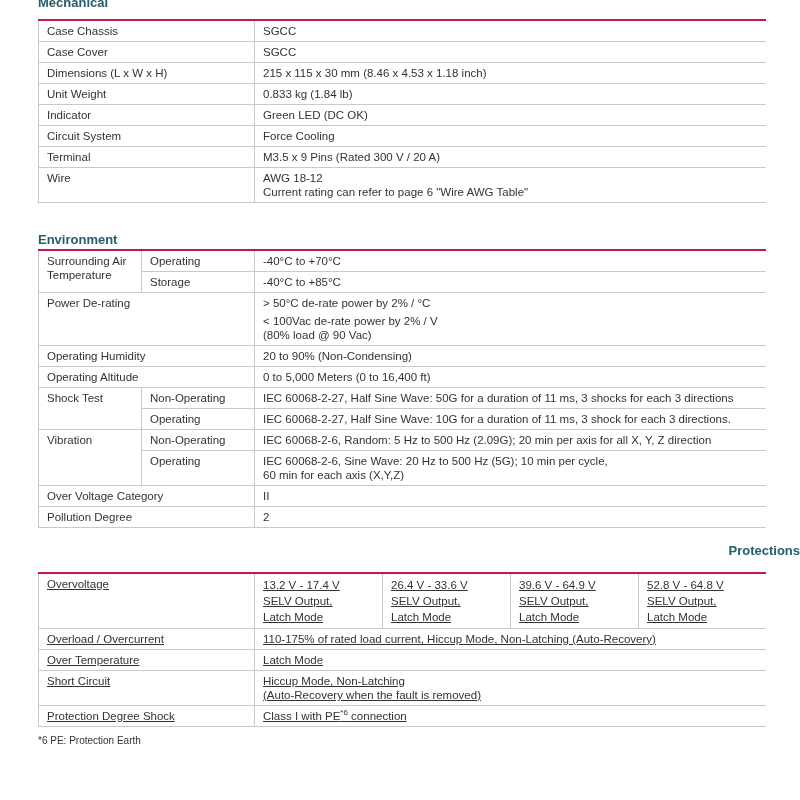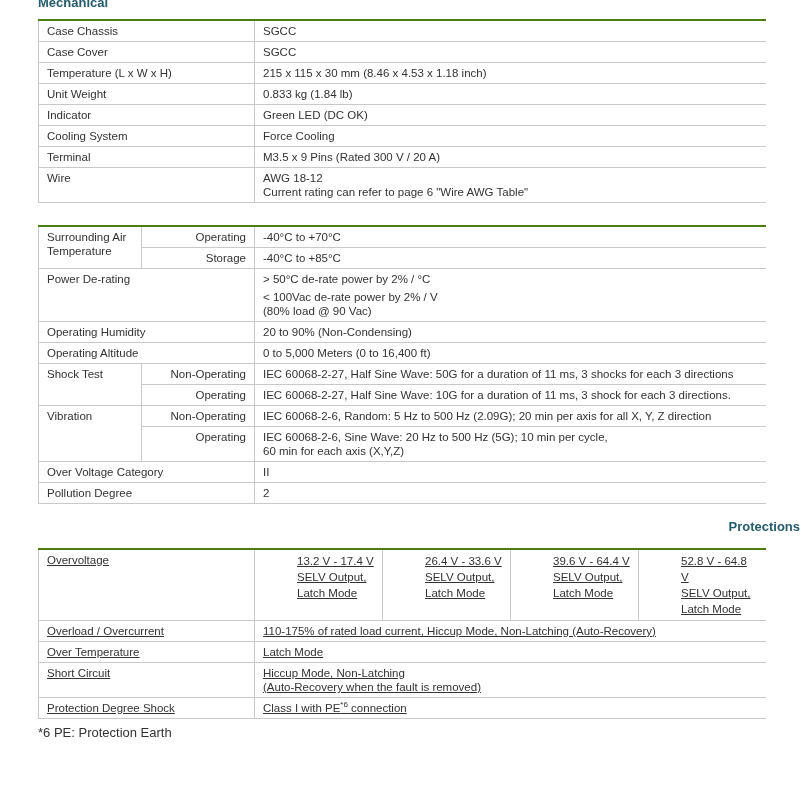--- a/index.html
+++ b/index.html
@@ -23,44 +23,44 @@
   }
   .title-mech { margin-top: -5px; }
   .title-env  { margin-top: 29px; }
   .title-prot { margin-top: 15px; text-align: right; }
   .title-rel  { margin-top: 26px; }
 
   table.spec {
     border-collapse: collapse;
     table-layout: fixed;
     width: 727px;
-    border-top: 2px solid #4d7c0f;
+    border-top: 2px solid #be185d;
     font-size: 11.5px;
     color: #333333;
   }
   .t-mech { margin-top: 9px; }
-  .t-env  { margin-top: 22px; }
+  .t-env  { margin-top: 2px; }
   .t-prot { margin-top: 14px; text-decoration: underline; }
 
   table.spec td {
     border: 1px solid #c9c9c9;
     padding: 3px 8px;
     vertical-align: top;
     line-height: 14px;
   }
   table.spec tr > td:last-child { border-right: none; }
   table.spec tr:first-child > td { border-top: none; }
 
-  td.sub { text-align: right; }
+  td.sub { }
   .ln { display: block; }
   .gap-after { margin-bottom: 4px; }
-  .ov div { line-height: 16px; margin-left: 34px; }
+  .ov div { line-height: 16px; }
 
   .footnote {
-    font-size: 13px;
+    font-size: 10px;
     color: #333333;
     margin-top: 9px;
     line-height: 10px;
   }
   sup { font-size: 8px; vertical-align: super; line-height: 0; }
 </style>
 </head>
 <body>
 
 <div class="page">
@@ -75,49 +75,50 @@
     <tbody>
         <tr>
       <td>Case Chassis</td>
       <td>SGCC</td>
     </tr>
     <tr>
       <td>Case Cover</td>
       <td>SGCC</td>
     </tr>
     <tr>
-      <td>Temperature (L x W x H)</td>
+      <td>Dimensions (L x W x H)</td>
       <td>215 x 115 x 30 mm (8.46 x 4.53 x 1.18 inch)</td>
     </tr>
     <tr>
       <td>Unit Weight</td>
       <td>0.833 kg (1.84 lb)</td>
     </tr>
     <tr>
       <td>Indicator</td>
       <td>Green LED (DC OK)</td>
     </tr>
     <tr>
-      <td>Cooling System</td>
+      <td>Circuit System</td>
       <td>Force Cooling</td>
     </tr>
     <tr>
       <td>Terminal</td>
       <td>M3.5 x 9 Pins (Rated 300 V / 20 A)</td>
     </tr>
     <tr>
       <td>Wire</td>
       <td>
         <span class="ln">AWG 18-12</span>
         <span class="ln">Current rating can refer to page 6 "Wire AWG Table"</span>
       </td>
     </tr>
   </tbody>
     </table>
 
+  <h2 class="section-title title-env">Environment</h2>
 
   <table class="spec t-env">
     <colgroup>
         <col style="width:103px">
         <col style="width:113px">
         <col style="width:511px">
       </colgroup>
     <tbody>
         <tr>
       <td rowspan="2">Surrounding Air Temperature</td>
@@ -193,21 +194,21 @@
         <div>13.2 V - 17.4 V</div>
         <div>SELV Output,</div>
         <div>Latch Mode</div>
       </td>
       <td class="ov">
         <div>26.4 V - 33.6 V</div>
         <div>SELV Output,</div>
         <div>Latch Mode</div>
       </td>
       <td class="ov">
-        <div>39.6 V - 64.4 V</div>
+        <div>39.6 V - 64.9 V</div>
         <div>SELV Output,</div>
         <div>Latch Mode</div>
       </td>
       <td class="ov">
         <div>52.8 V - 64.8 V</div>
         <div>SELV Output,</div>
         <div>Latch Mode</div>
       </td>
     </tr>
     <tr>

